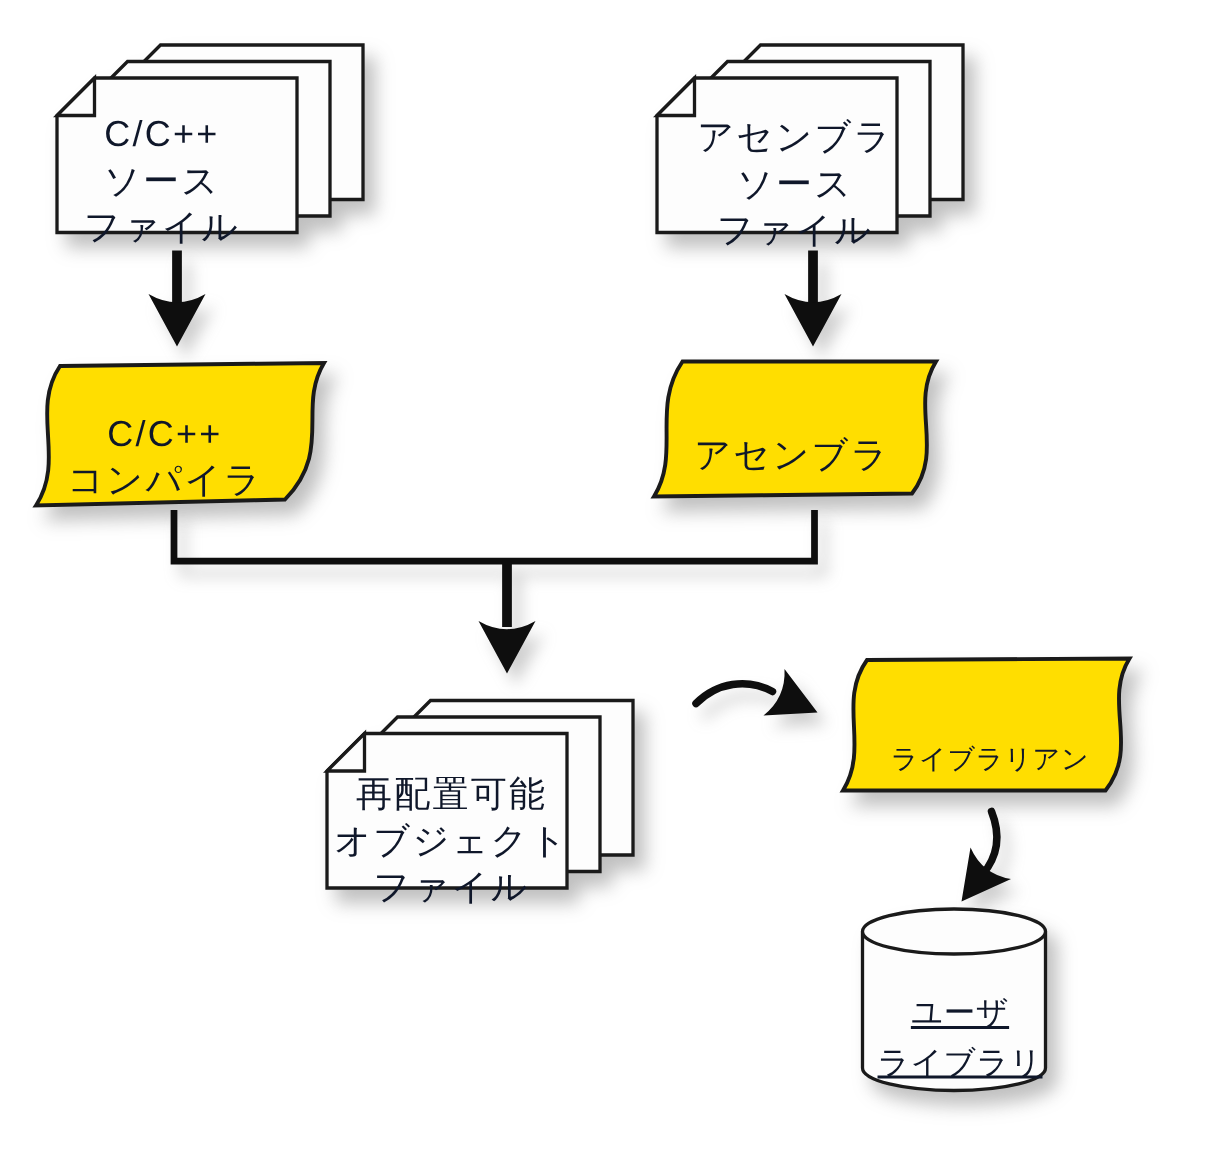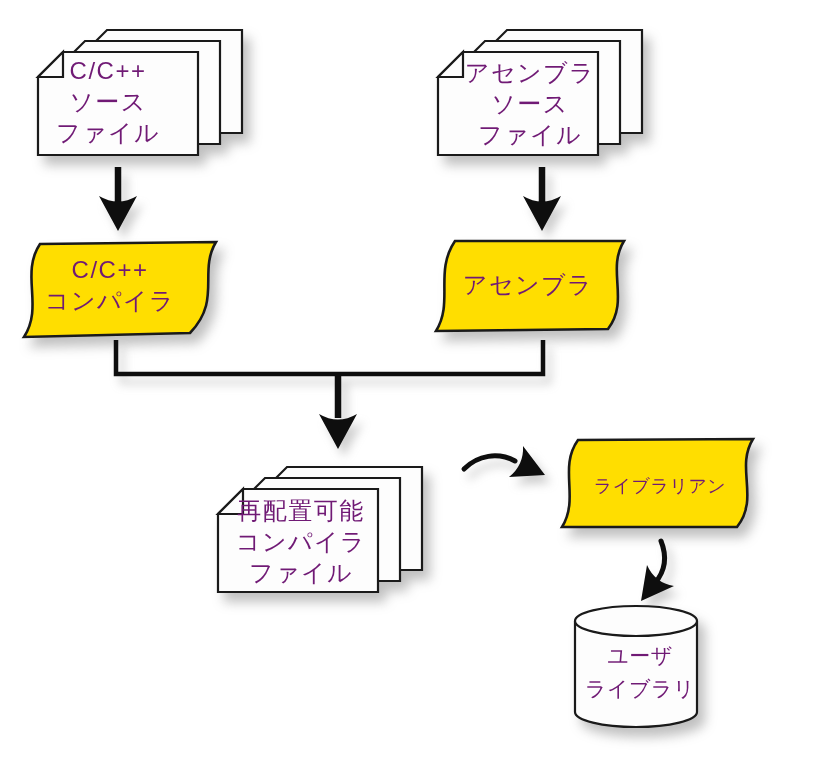--- a/index.html
+++ b/index.html
@@ -5,25 +5,25 @@
   html,body{margin:0;padding:0;background:#ffffff;}
   .canvas{
     position:relative;width:813px;height:775px;background:#ffffff;overflow:hidden;
     font-family:"Liberation Sans","DejaVu Sans",sans-serif;
   }
   .canvas svg{position:absolute;left:0;top:0;}
   .shadow{filter:drop-shadow(7px 9px 6px rgba(90,90,90,0.38));}
   .shadow-soft{filter:drop-shadow(6px 8px 5px rgba(110,110,110,0.33));}
   .node-label{
     position:absolute;transform:translate(-50%,-50%);
-    text-align:center;white-space:pre-line;color:#701a75;
-    font-size:24px;line-height:31px;letter-spacing:1.5px;
+    text-align:center;white-space:pre-line;color:#0f172a;
+    font-size:24px;line-height:31px;letter-spacing:1.5px;margin-top:20px;
   }
   .node-label.small{font-size:18px;line-height:30px;letter-spacing:0.5px;}
-  .node-label.smaller{font-size:21px;line-height:33px;letter-spacing:0.5px;}
+  .node-label.smaller{font-size:21px;line-height:33px;letter-spacing:0.5px;text-decoration:underline;}
 </style>
 </head>
 <body>
 
 <div class="canvas">
 
   <svg width="813" height="775" viewBox="0 0 813 775">
 
     <g class="shadow" fill="#fdfdfd" stroke="#1a1a1a" stroke-width="2.2" stroke-linejoin="miter">
       <path d="M107,30 H242 V133 H82 V55 Z"></path>
@@ -97,21 +97,21 @@
   <div class="node-label" style="left:530px;top:103px;">アセンブラ
 ソース
 ファイル</div>
 
   <div class="node-label" style="left:110px;top:285px;">C/C++
 コンパイラ</div>
 
   <div class="node-label" style="left:528px;top:284px;">アセンブラ</div>
 
   <div class="node-label" style="left:301px;top:541px;">再配置可能
-コンパイラ
+オブジェクト
 ファイル</div>
 
   <div class="node-label small" style="left:660px;top:486px;">ライブラリアン</div>
 
   <div class="node-label smaller" style="left:640px;top:672px;">ユーザ
 ライブラリ</div>
 
 </div>
 
 </body></html>

